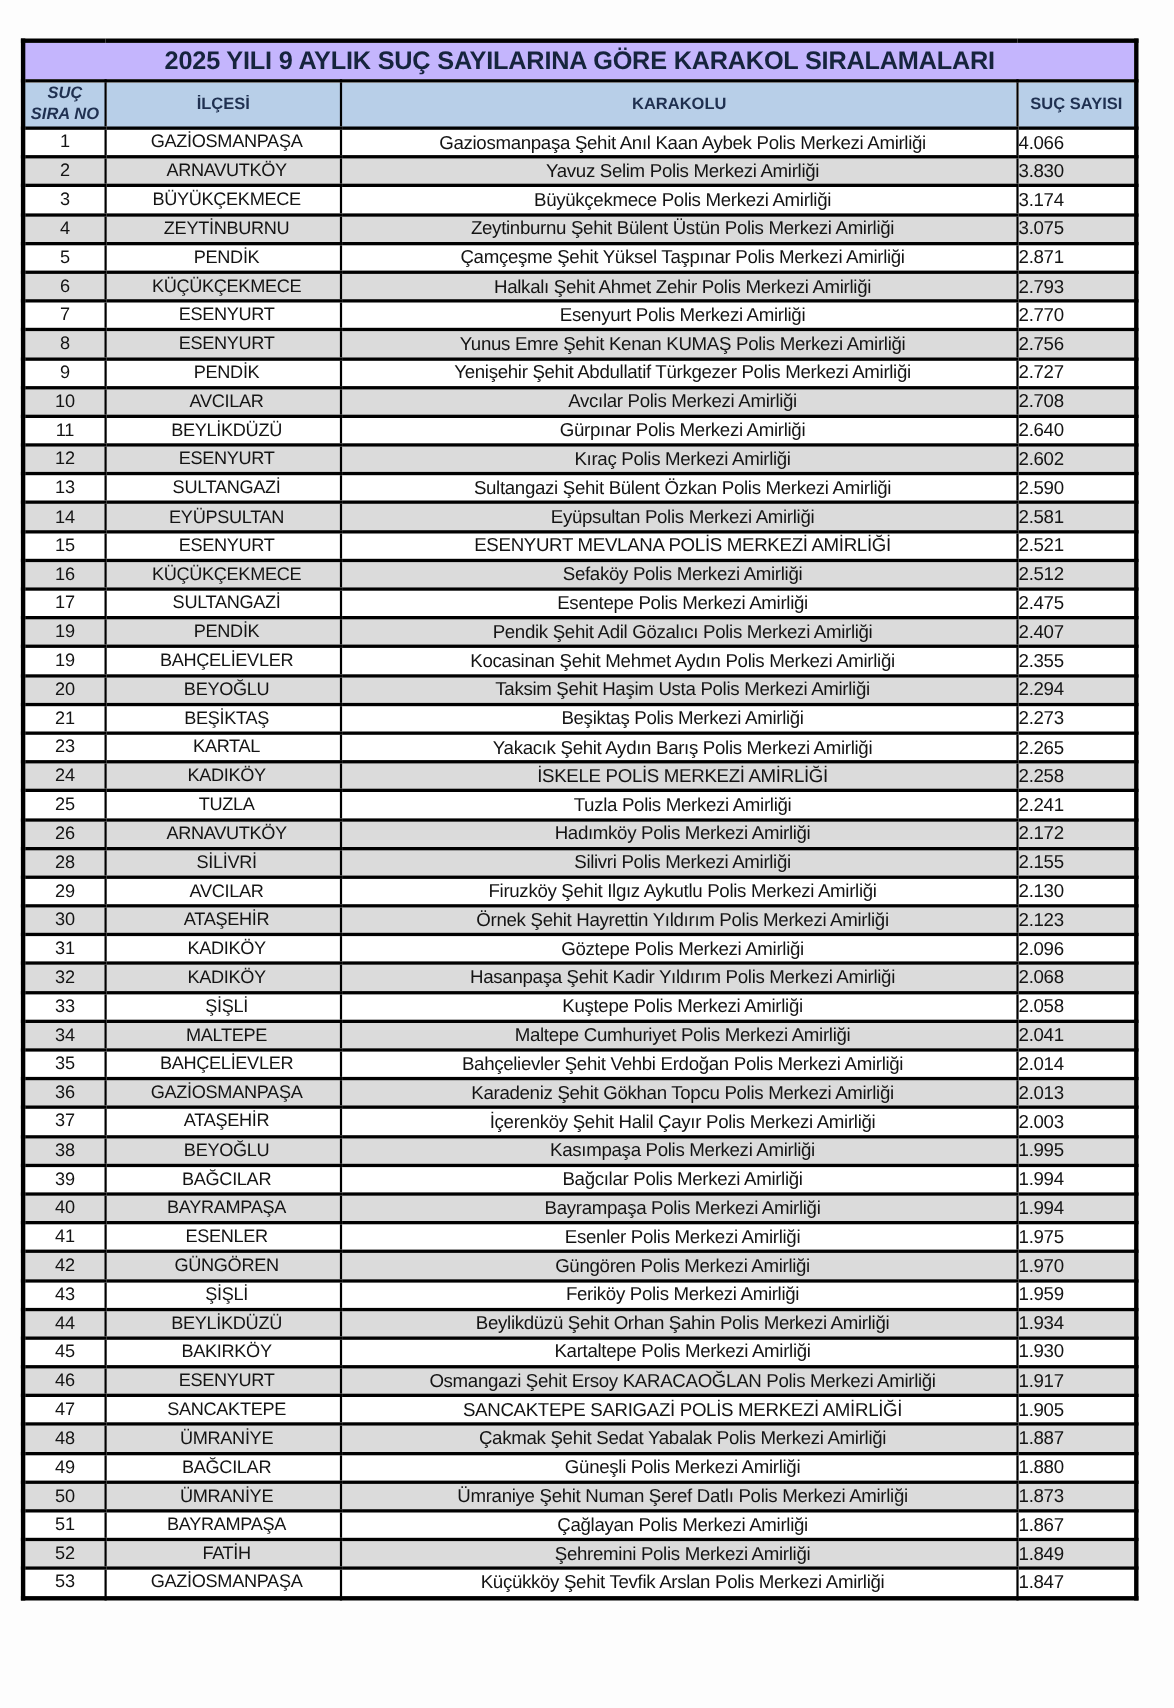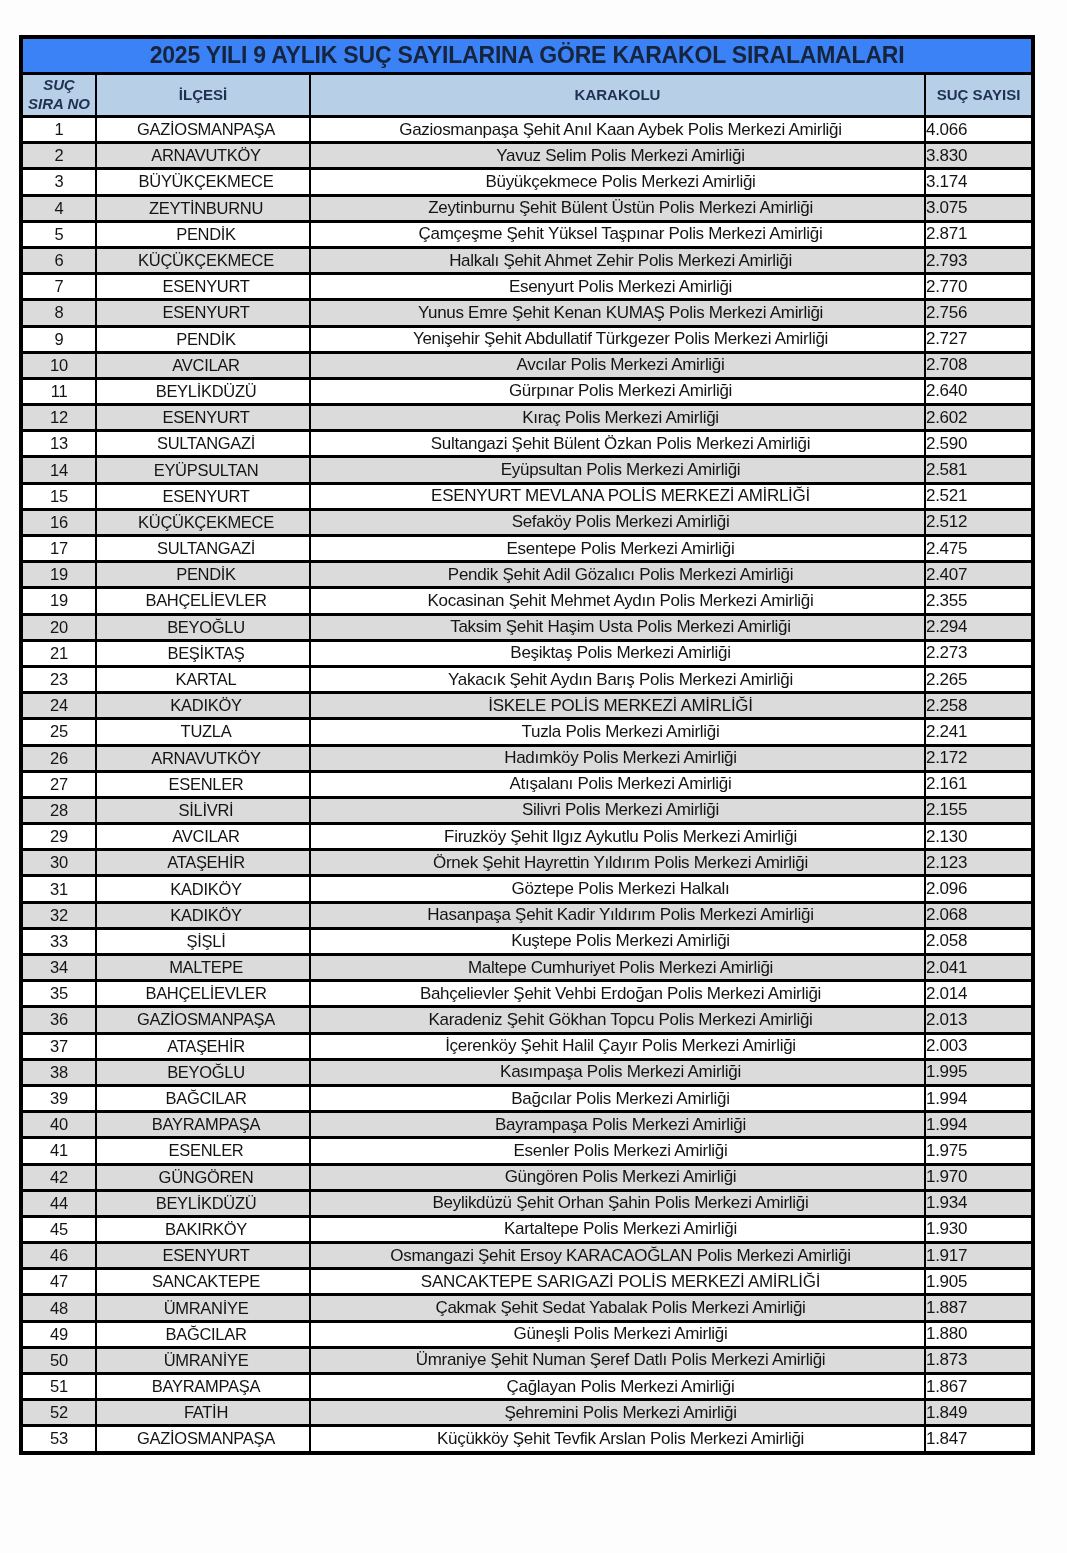--- a/index.html
+++ b/index.html
@@ -36,21 +36,21 @@
 
   th, td {
     border: 2px solid #000000;
     border-top-width: 3px;
     border-bottom-width: 3px;
     padding: 0;
     overflow: hidden;
     white-space: nowrap;
   }
   .title-cell {
-    background: #3b82f6;
+    background: #c4b5fd;
     color: #16243d;
     font-size: 23px;
     font-weight: bold;
     text-align: center;
     height: 33px;
     letter-spacing: -0.2px;
   }
   .header-row th {
     background: #b8cfe8;
     color: #1f3050;
@@ -277,26 +277,20 @@
     <td class="cell-count">2.241</td>
   </tr>
 
   <tr class="data-row alt">
     <td class="cell-rank">26</td>
     <td class="cell-district">ARNAVUTKÖY</td>
     <td class="cell-station">Hadımköy Polis Merkezi Amirliği</td>
     <td class="cell-count">2.172</td>
   </tr>
 
-  <tr class="data-row">
-    <td class="cell-rank">27</td>
-    <td class="cell-district">ESENLER</td>
-    <td class="cell-station">Atışalanı Polis Merkezi Amirliği</td>
-    <td class="cell-count">2.161</td>
-  </tr>
 
   <tr class="data-row alt">
     <td class="cell-rank">28</td>
     <td class="cell-district">SİLİVRİ</td>
     <td class="cell-station">Silivri Polis Merkezi Amirliği</td>
     <td class="cell-count">2.155</td>
   </tr>
 
   <tr class="data-row">
     <td class="cell-rank">29</td>
@@ -308,21 +302,21 @@
   <tr class="data-row alt">
     <td class="cell-rank">30</td>
     <td class="cell-district">ATAŞEHİR</td>
     <td class="cell-station">Örnek Şehit Hayrettin Yıldırım Polis Merkezi Amirliği</td>
     <td class="cell-count">2.123</td>
   </tr>
 
   <tr class="data-row">
     <td class="cell-rank">31</td>
     <td class="cell-district">KADIKÖY</td>
-    <td class="cell-station">Göztepe Polis Merkezi Halkalı</td>
+    <td class="cell-station">Göztepe Polis Merkezi Amirliği</td>
     <td class="cell-count">2.096</td>
   </tr>
 
   <tr class="data-row alt">
     <td class="cell-rank">32</td>
     <td class="cell-district">KADIKÖY</td>
     <td class="cell-station">Hasanpaşa Şehit Kadir Yıldırım Polis Merkezi Amirliği</td>
     <td class="cell-count">2.068</td>
   </tr>
 
@@ -389,20 +383,26 @@
     <td class="cell-count">1.975</td>
   </tr>
 
   <tr class="data-row alt">
     <td class="cell-rank">42</td>
     <td class="cell-district">GÜNGÖREN</td>
     <td class="cell-station">Güngören Polis Merkezi Amirliği</td>
     <td class="cell-count">1.970</td>
   </tr>
 
+  <tr class="data-row">
+    <td class="cell-rank">43</td>
+    <td class="cell-district">ŞİŞLİ</td>
+    <td class="cell-station">Feriköy Polis Merkezi Amirliği</td>
+    <td class="cell-count">1.959</td>
+  </tr>
 
   <tr class="data-row alt">
     <td class="cell-rank">44</td>
     <td class="cell-district">BEYLİKDÜZÜ</td>
     <td class="cell-station">Beylikdüzü Şehit Orhan Şahin Polis Merkezi Amirliği</td>
     <td class="cell-count">1.934</td>
   </tr>
 
   <tr class="data-row">
     <td class="cell-rank">45</td>

